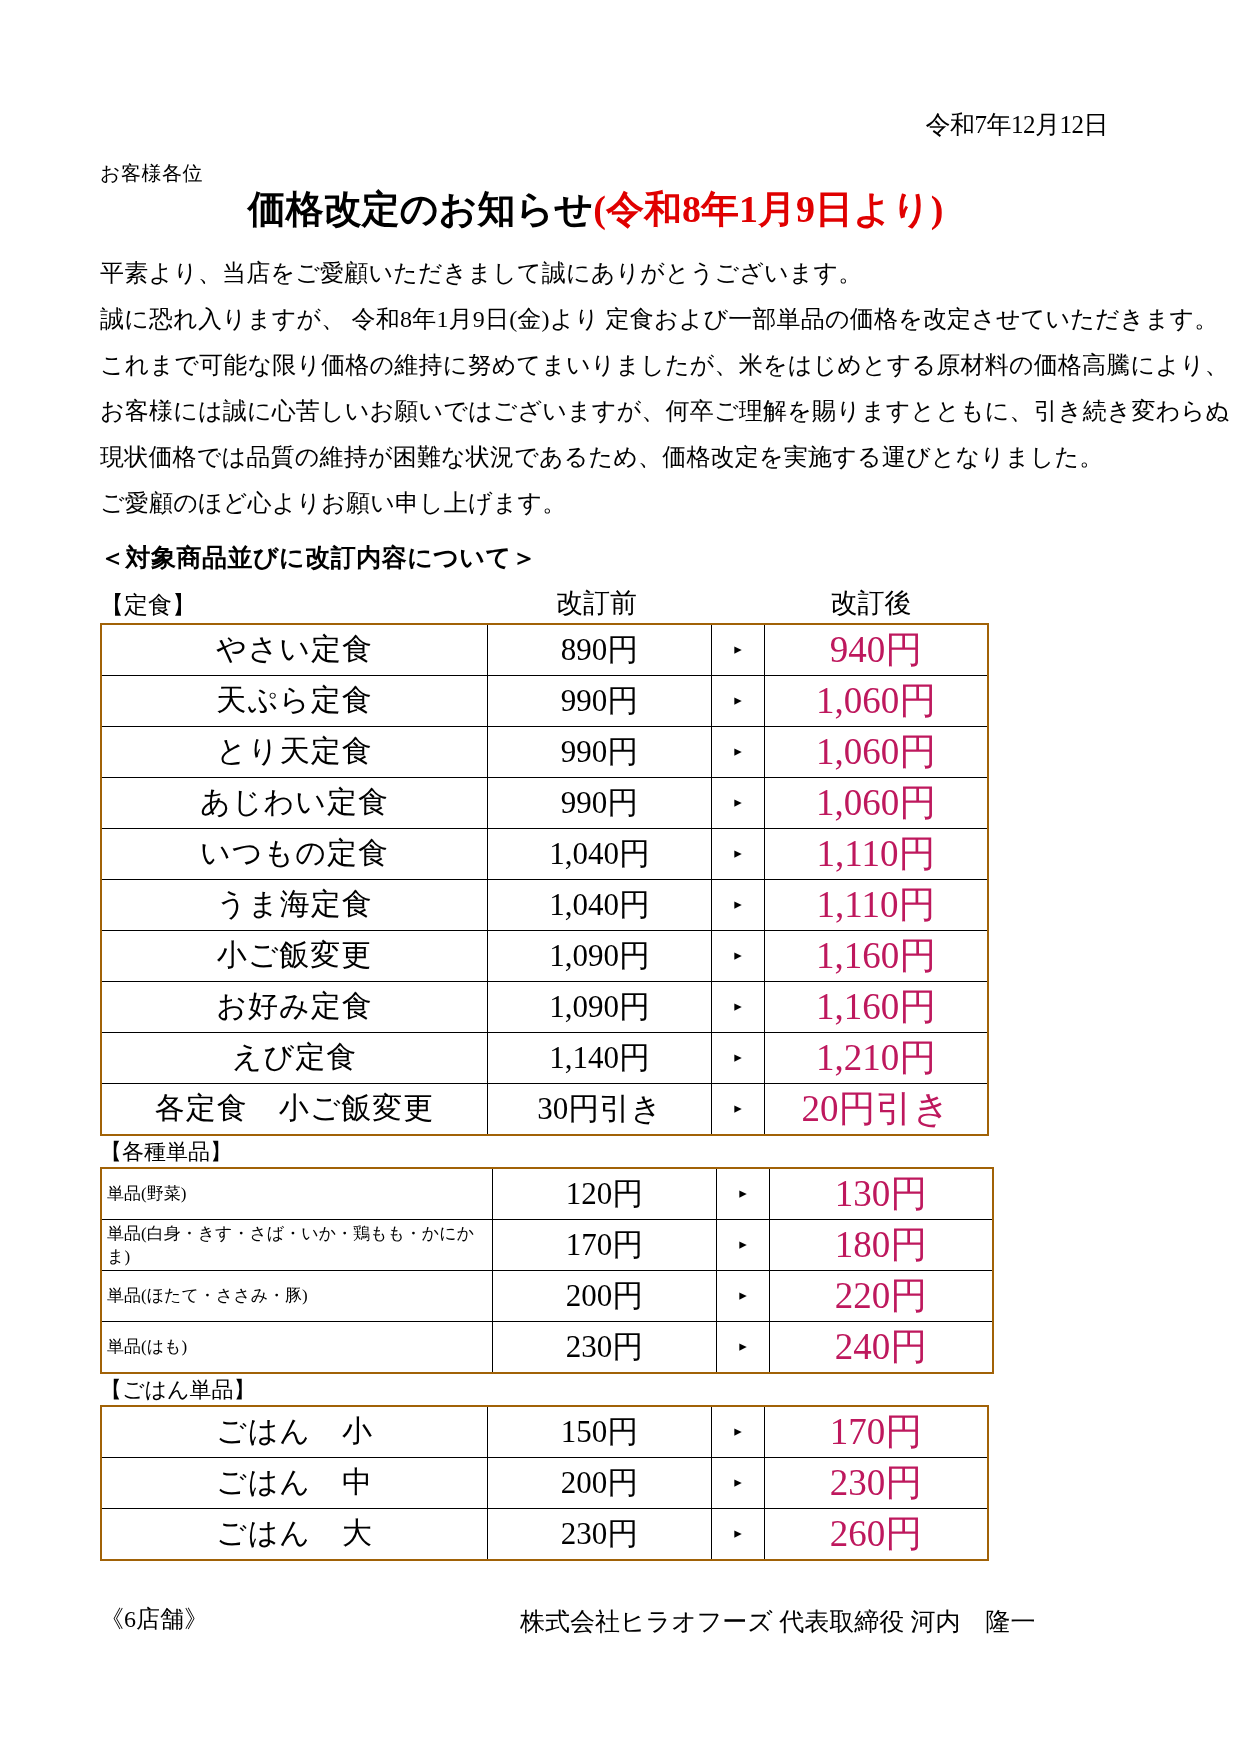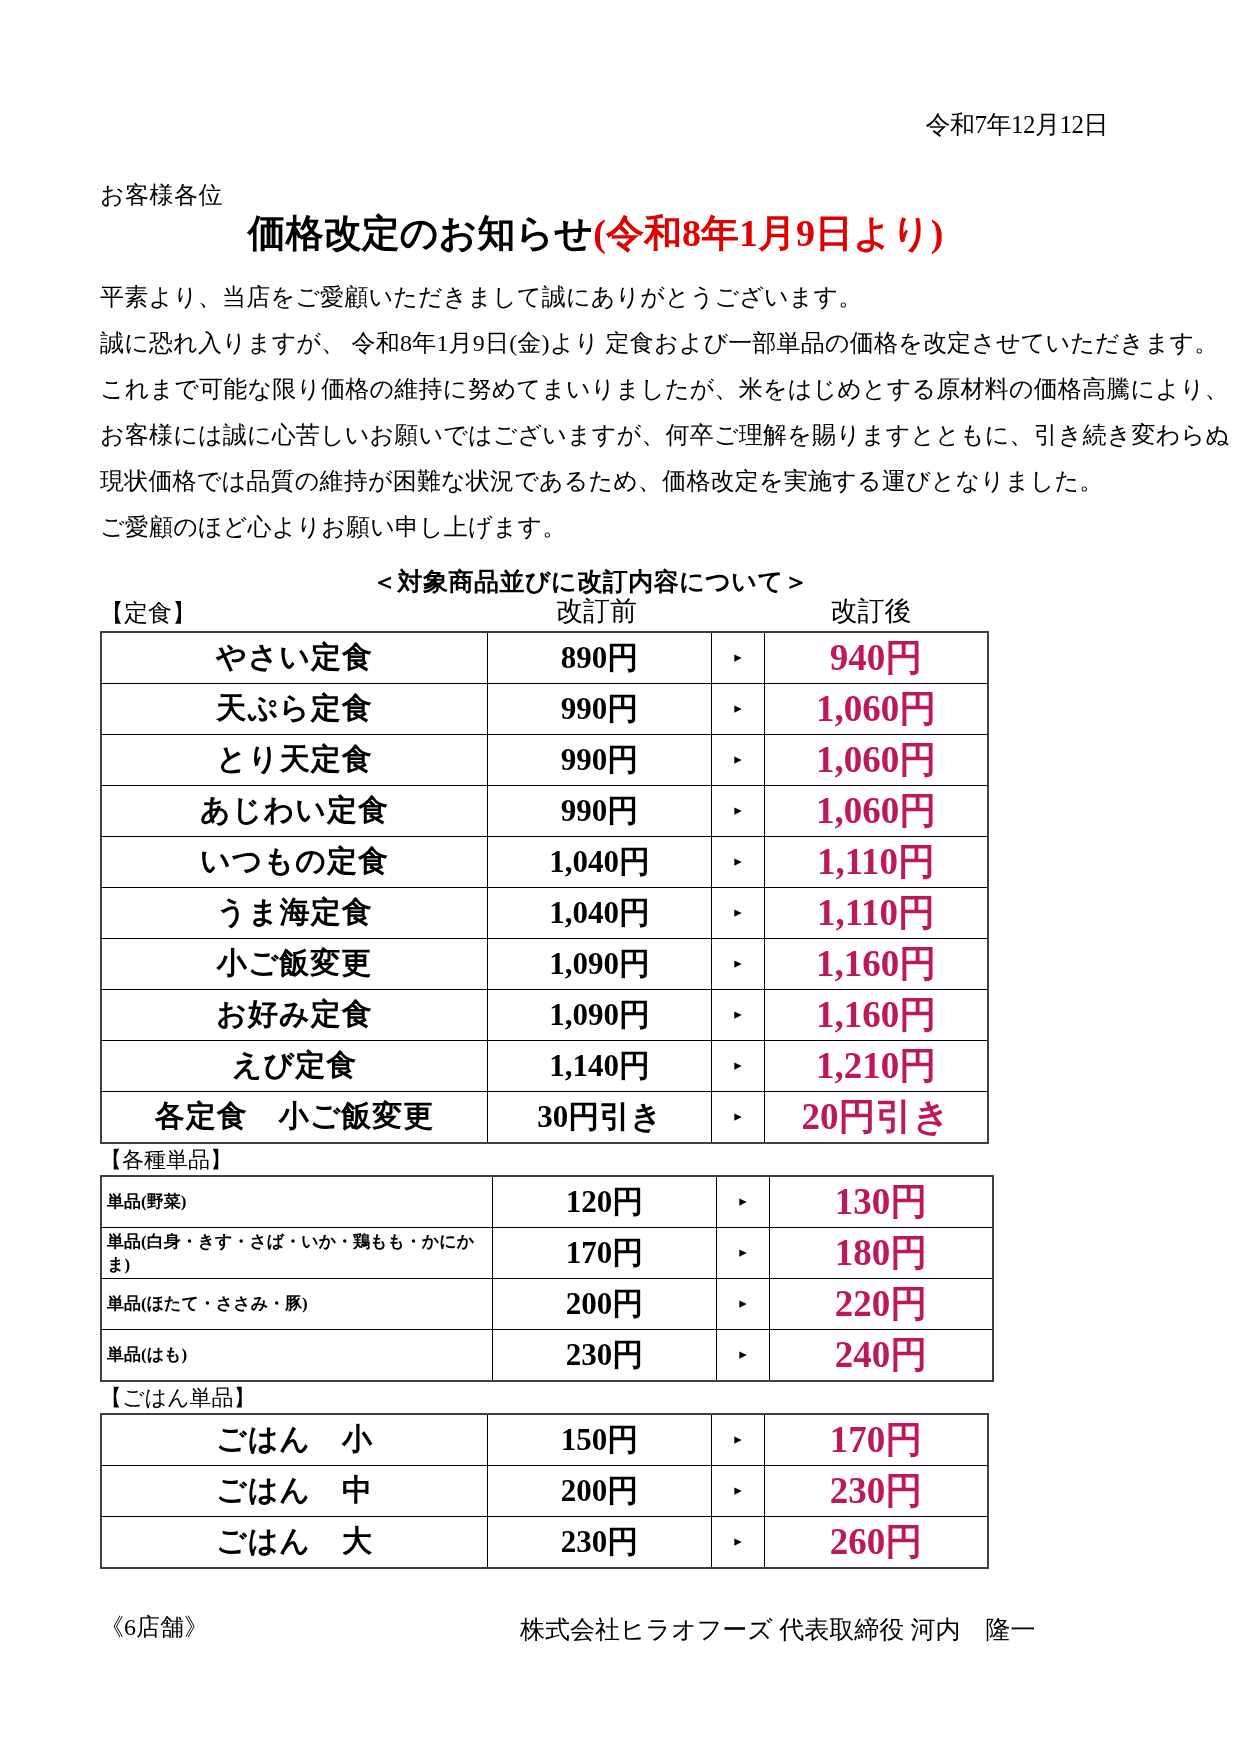--- a/index.html
+++ b/index.html
@@ -25,23 +25,23 @@
   
   .doc-date {
     text-align: right;
     font-size: 25px;
     letter-spacing: -0.5px;
     padding-top: 100px;
     padding-right: 33px;
     line-height: 1;
   }
   .addressee {
-    font-size: 24px;
-    line-height: 1;
-    margin-top: 46px;
+    font-size: 20px;
+    line-height: 1;
+    margin-top: 26px;
     letter-spacing: 0.5px;
   }
   .title-wrap {
     text-align: center;
     margin-top: 6px;
     line-height: 1.1;
     padding-right: 50px;
   }
   .title-main {
     font-size: 38px;
@@ -61,24 +61,24 @@
   }
   .para {
     font-size: 24px;
     line-height: 1.0;
     margin-bottom: 22px;
     letter-spacing: 0.2px;
     white-space: nowrap;
   }
 
   .section-heading {
-    text-align: center;
     font-size: 25px;
     font-weight: bold;
     margin-top: 26px;
+    margin-bottom: 16px;
     padding-right: 60px;
     letter-spacing: 0.5px;
   }
 
   
   .group-label-row {
     display: flex;
     align-items: flex-end;
     font-size: 24px;
     line-height: 1;
@@ -110,22 +110,21 @@
     line-height: 1;
     margin-top: 5px;
     margin-bottom: 4px;
   }
 
   
   table.price-table {
     border-collapse: collapse;
     table-layout: fixed;
     width: 882px;
-    border: 2px solid #404040;
-    font-weight: bold;
+    border: 2px solid #a16207;
   }
   table.price-table td {
     border: 1px solid #000;
     padding: 0;
     height: 38px;
     vertical-align: middle;
   }
   table.price-table .c-name   { width: 385px; text-align: center; }
   table.price-table .c-old    { width: 223px; text-align: center; }
   table.price-table .c-arrow  { width: 52px;  text-align: center; }

